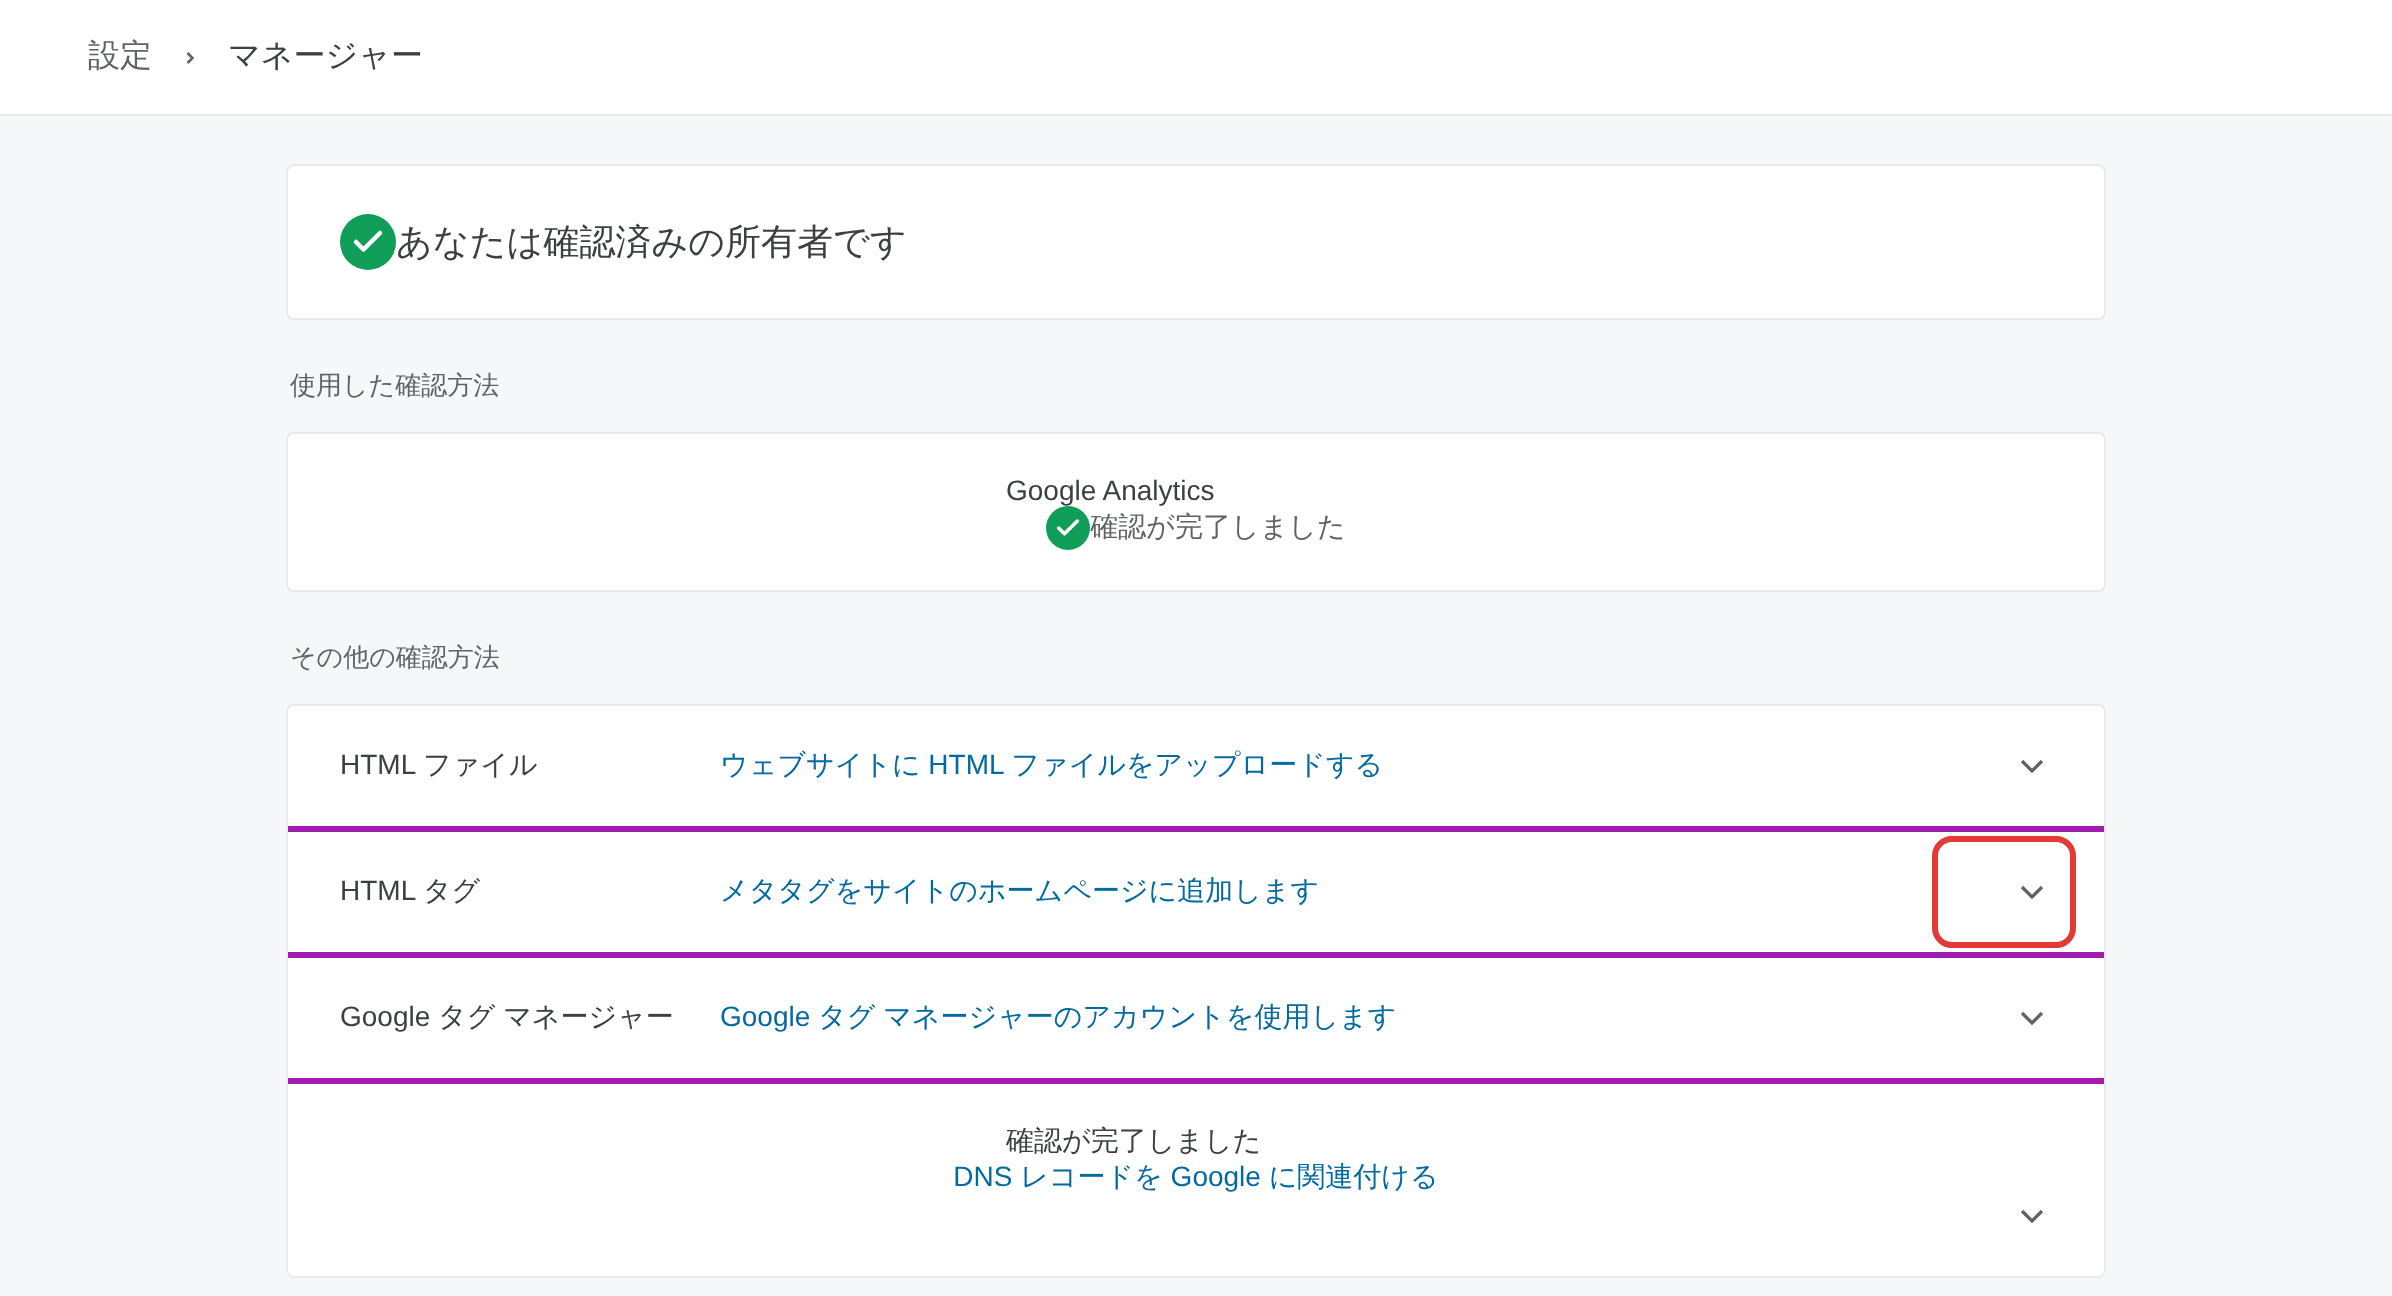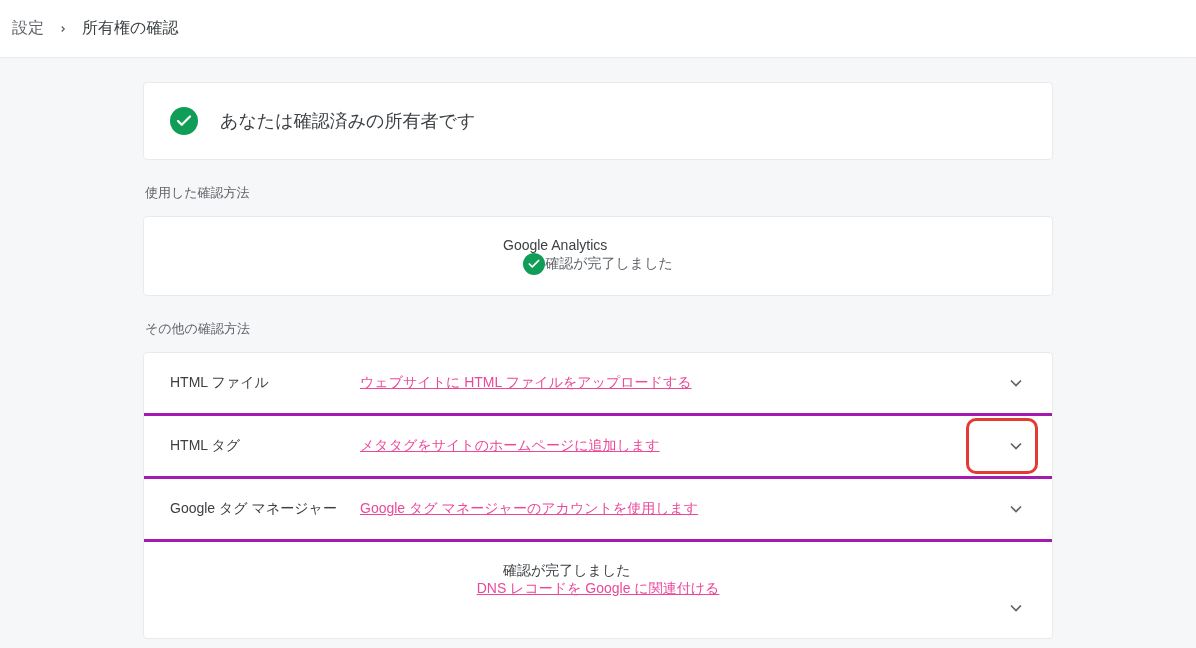--- a/index.html
+++ b/index.html
@@ -1,54 +1,54 @@
 <!DOCTYPE html>
 <html><head>
   <meta charset="utf-8">
   <style>
     * { margin: 0; padding: 0; box-sizing: border-box; }
     body { font-family: 'Helvetica Neue', Arial, sans-serif; background: #f6f7f9; color: #3c4043; width: 1196px; height: 648px; overflow: hidden; }
-    .header { padding: 18px 12px; border-bottom: 1px solid #e8eaed; background: #fff; display: flex; align-items: center; gap: 14px; }
+    .header { padding: 18px 44px; border-bottom: 1px solid #e8eaed; background: #fff; display: flex; align-items: center; gap: 14px; }
     .breadcrumb-link { color: #5f6368; font-size: 16px; }
     .chevron-right { color: #5f6368; font-size: 14px; }
     .breadcrumb-current { color: #3c4043; font-size: 16px; }
     .content { max-width: 910px; margin: 0 auto; padding: 24px 0; }
     .card { background: #fff; border: 1px solid #e8eaed; border-radius: 4px; }
     .verified-card { padding: 24px 26px 0 26px; margin-bottom: 24px; }
-    .verified-row { display: flex; align-items: center; gap: 22px; padding-bottom: 24px; }
+    .verified-row { display: flex; align-items: center; gap: 0; padding-bottom: 24px; }
     .check-circle { width: 28px; height: 28px; background: #0f9d58; border-radius: 50%; display: flex; align-items: center; justify-content: center; flex-shrink: 0; }
     .check-circle svg { width: 18px; height: 18px; }
     .check-circle-sm { width: 22px; height: 22px; background: #0f9d58; border-radius: 50%; display: flex; align-items: center; justify-content: center; flex-shrink: 0; }
     .check-circle-sm svg { width: 14px; height: 14px; }
     .verified-title { font-size: 18px; color: #3c4043; }
     .details-row { text-align: right; padding: 16px 0; border-top: 1px solid #e8eaed; }
     .details-link { color: #5f6368; font-size: 14px; cursor: pointer; padding-right: 4px; }
     .section-label { font-size: 13px; color: #5f6368; margin-bottom: 14px; margin-top: 6px; padding-left: 2px; }
     .method-row { display: flex; align-items: center; padding: 20px 26px; border-bottom: 3px solid #a21caf; cursor: pointer; position: relative; }
     .method-row:last-child { border-bottom: none; flex-direction: column; }
     .method-name { width: 190px; font-size: 14px; color: #3c4043; flex-shrink: 0; }
-    .method-desc { font-size: 14px; color: #ec4899; flex: 1; text-decoration: underline; }
+    .method-desc { font-size: 14px; color: #0369a1; flex: 1; }
     .method-status { display: flex; align-items: center; }
     .expand-icon { color: #5f6368; margin-left: auto; display: flex; align-items: center; }
     .expand-icon svg { width: 20px; height: 20px; }
     .used-card { margin-bottom: 24px; }
     .used-card .method-row { border-bottom: none; cursor: default; }
     .highlight-box { position: absolute; right: 14px; top: 50%; transform: translateY(-50%); width: 72px; height: 56px; border: 3px solid #e53935; border-radius: 10px; pointer-events: none; }
   </style>
 </head>
 <body>
 
 <div class="header">
   <span class="breadcrumb-link">設定</span>
   <span class="chevron-right">
     <svg width="10" height="10" viewBox="0 0 24 24" fill="none" stroke="currentColor" stroke-width="3">
         <polyline points="9 18 15 12 9 6"></polyline>
       </svg>
   </span>
-  <span class="breadcrumb-current">所有権の確認</span>
+  <span class="breadcrumb-current">マネージャー</span>
 </div>
 
 <div class="content">
 
   <div class="card verified-card">
     <div class="verified-row">
       <div class="check-circle">
         <svg viewBox="0 0 24 24" fill="none" stroke="#fff" stroke-width="3" stroke-linecap="round" stroke-linejoin="round">
             <polyline points="20 6 9 17 4 12"></polyline>
           </svg>

